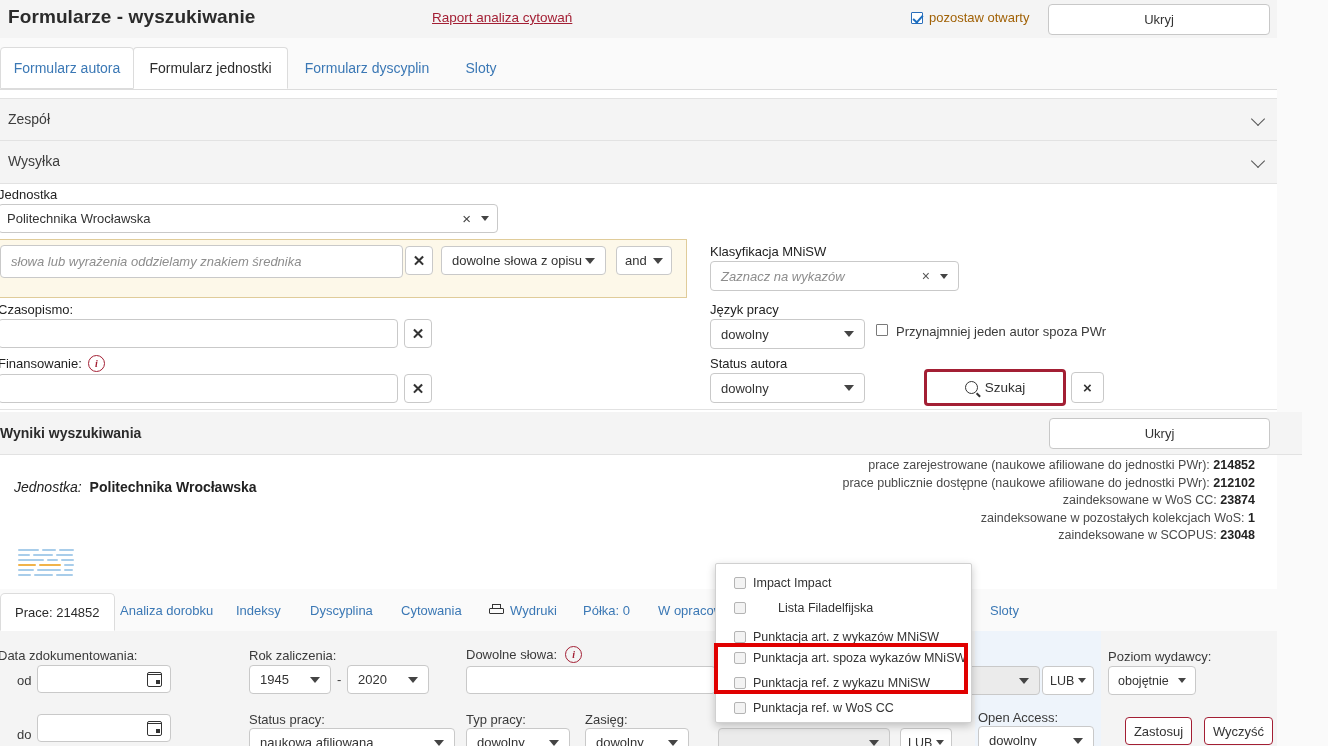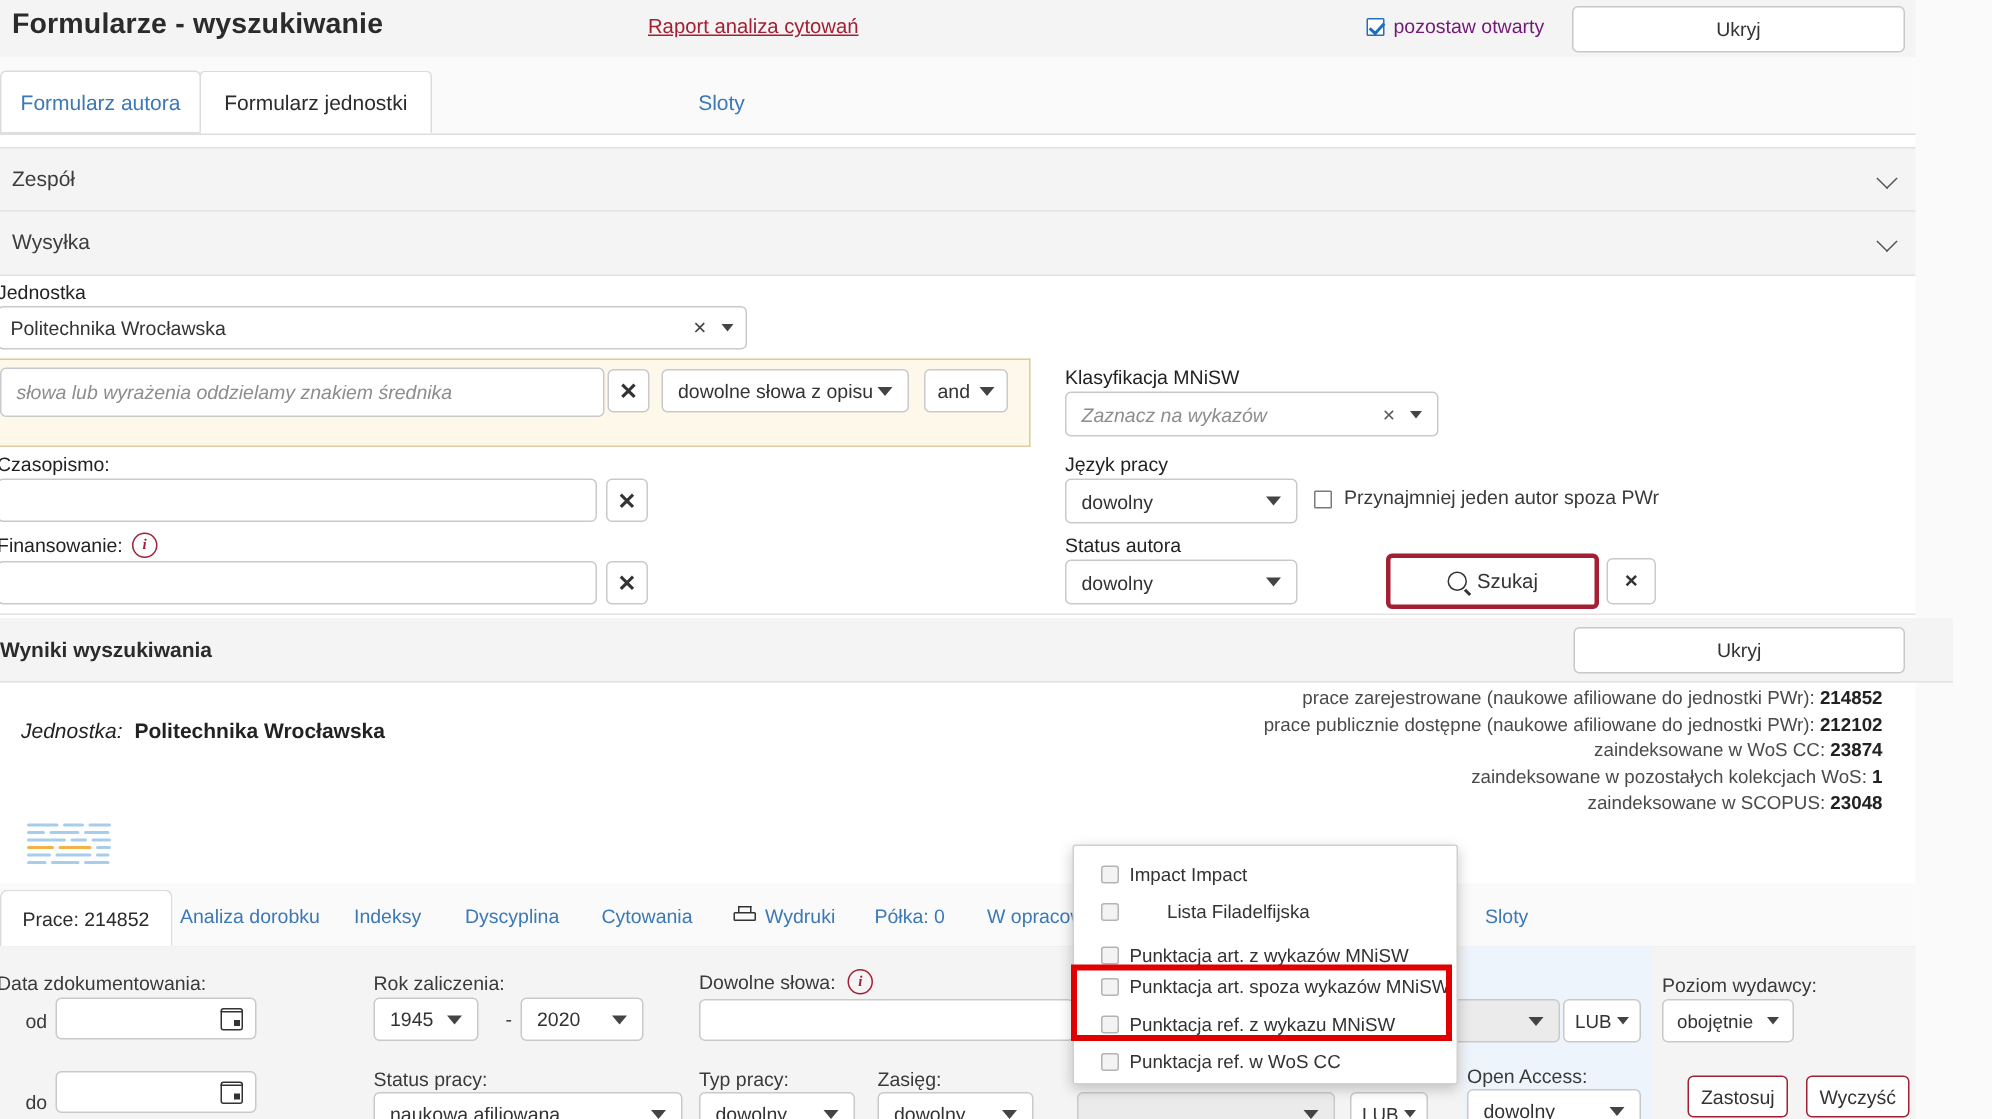--- a/index.html
+++ b/index.html
@@ -14,21 +14,21 @@
   .content{position:absolute;left:0;top:0;width:1277px;height:746px;background:#ffffff;}
 
   
   .hdr{position:absolute;left:0;top:0;width:1277px;height:38px;background:#f4f4f4;}
   .hdr-title{position:absolute;left:8px;top:6px;font-size:19px;font-weight:bold;color:#2b2b2b;letter-spacing:.1px;}
   .hdr-link{position:absolute;left:432px;top:10px;font-size:13.5px;color:#a31f34;text-decoration:underline;cursor:pointer;}
   .hdr-chk-wrap{position:absolute;left:911px;top:10px;display:flex;align-items:center;gap:6px;}
   .cbx{width:12px;height:12px;border:1px solid #7a7a7a;background:#fff;box-sizing:border-box;display:inline-block;position:relative;border-radius:1px;}
   .cbx.checked{border-color:#2a6ebb;}
   .cbx.checked:after{content:"";position:absolute;left:3px;top:0px;width:4px;height:8px;border:solid #1d6fc0;border-width:0 2px 2px 0;transform:rotate(42deg);}
-  .hdr-chk-lbl{font-size:13px;color:#701a75;}
+  .hdr-chk-lbl{font-size:13px;color:#a16207;}
   .btn-ukryj-top{position:absolute;left:1048px;top:4px;width:220px;height:29px;border:1px solid #c8c8c8;border-radius:4px;background:#fff;
     font-size:13px;color:#333;display:flex;align-items:center;justify-content:center;cursor:pointer;font-family:"Liberation Sans",sans-serif;}
 
   
   .tabs{position:absolute;left:0;top:38px;width:1277px;height:51px;background:#fafafa;border-bottom:1px solid #dcdcdc;}
   .tab{position:absolute;top:9px;height:42px;display:flex;align-items:center;justify-content:center;font-size:14px;color:#3b78b5;cursor:pointer;box-sizing:border-box;}
   .tab.active{background:#fff;border:1px solid #dcdcdc;border-bottom:1px solid #fff;border-radius:4px 4px 0 0;color:#2b2b2b;z-index:3;}
   .tab.inactive{border:1px solid transparent;}
   .tab.inactive.boxed{border:1px solid #dcdcdc;border-bottom-color:#dcdcdc;border-radius:4px 4px 0 0;background:#fff;}
 
@@ -101,20 +101,21 @@
     <div class="hdr-chk-wrap">
       <span class="cbx checked"></span>
       <span class="hdr-chk-lbl">pozostaw otwarty</span>
     </div>
     <div class="btn-ukryj-top">Ukryj</div>
   </div>
 
   <div class="tabs">
     <div class="tab inactive boxed" style="left:0px;width:134px;">Formularz autora</div>
     <div class="tab active" style="left:133px;width:155px;">Formularz jednostki</div>
+    <div class="tab inactive" style="left:289px;width:156px;">Formularz dyscyplin</div>
     <div class="tab inactive" style="left:446px;width:70px;">Sloty</div>
   </div>
 
   <div class="acc" style="top:98px;">
     <div class="acc-lbl">Zespół</div>
     <div class="chev"></div>
   </div>
   <div class="acc" style="top:140px;">
     <div class="acc-lbl">Wysyłka</div>
     <div class="chev"></div>
@@ -157,21 +158,21 @@
     <span class="ph" style="flex:1">Zaznacz na wykazów</span>
     <span style="font-size:14px;color:#555;margin-right:10px;">×</span>
     <span class="caret-sm"></span>
   </div>
 
   <div style="position:absolute;left:710px;top:302px;" class="lbl-b">Język pracy</div>
   <div class="fld" style="position:absolute;left:710px;top:319px;width:155px;height:30px;padding:0 10px;">
     <span style="flex:1">dowolny</span>
     <span class="caret"></span>
   </div>
-  <div style="position:absolute;left:876px;top:324px;display:flex;align-items:flex-end;gap:8px;">
+  <div style="position:absolute;left:876px;top:324px;display:flex;align-items:flex-start;gap:8px;">
     <span class="cbx"></span>
     <span class="lbl">Przynajmniej jeden autor spoza PWr</span>
   </div>
 
   <div style="position:absolute;left:710px;top:356px;" class="lbl-b">Status autora</div>
   <div class="fld" style="position:absolute;left:710px;top:373px;width:155px;height:30px;padding:0 10px;">
     <span style="flex:1">dowolny</span>
     <span class="caret"></span>
   </div>
 
@@ -247,21 +248,21 @@
     <span></span>
     <span class="cal"></span>
   </div>
   <div class="lbl" style="position:absolute;left:17px;top:727px;">do</div>
   <div class="fld" style="position:absolute;left:37px;top:714px;width:134px;height:28px;padding:0 8px;justify-content:space-between;">
     <span></span>
     <span class="cal"></span>
   </div>
 
   <div class="lbl" style="position:absolute;left:249px;top:648px;">Rok zaliczenia:</div>
-  <div class="fld" style="position:absolute;left:249px;top:665px;width:70px;height:29px;padding:0 10px;">
+  <div class="fld" style="position:absolute;left:249px;top:665px;width:82px;height:29px;padding:0 10px;">
     <span style="flex:1">1945</span>
     <span class="caret"></span>
   </div>
   <div class="lbl" style="position:absolute;left:337px;top:672px;">-</div>
   <div class="fld" style="position:absolute;left:347px;top:665px;width:82px;height:29px;padding:0 10px;">
     <span style="flex:1">2020</span>
     <span class="caret"></span>
   </div>
 
   <div class="lbl" style="position:absolute;left:249px;top:712px;">Status pracy:</div>

